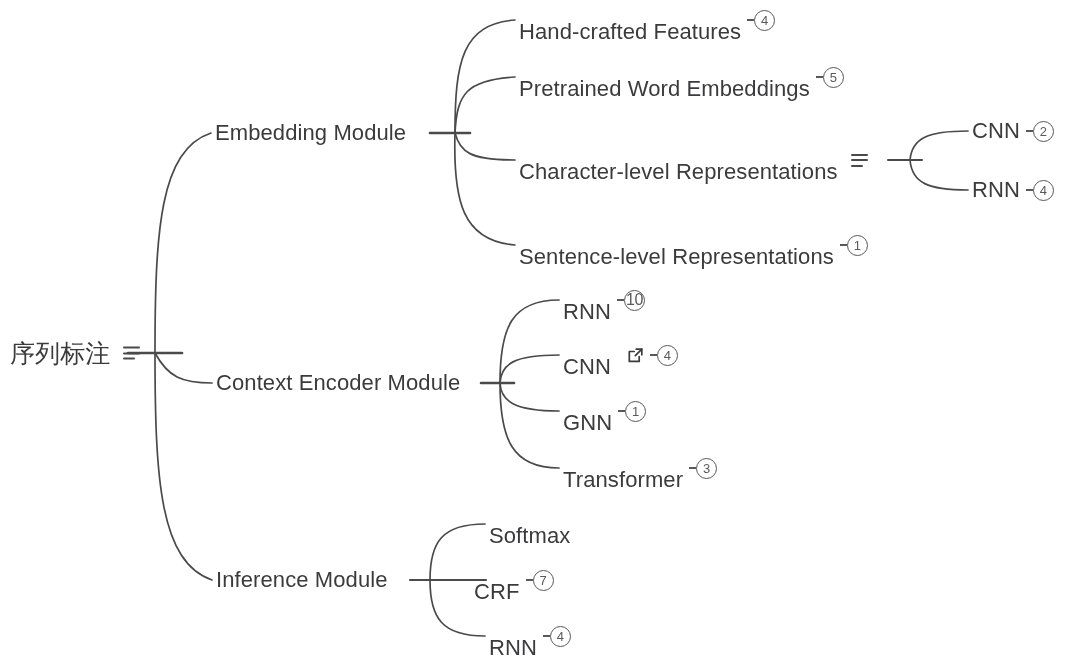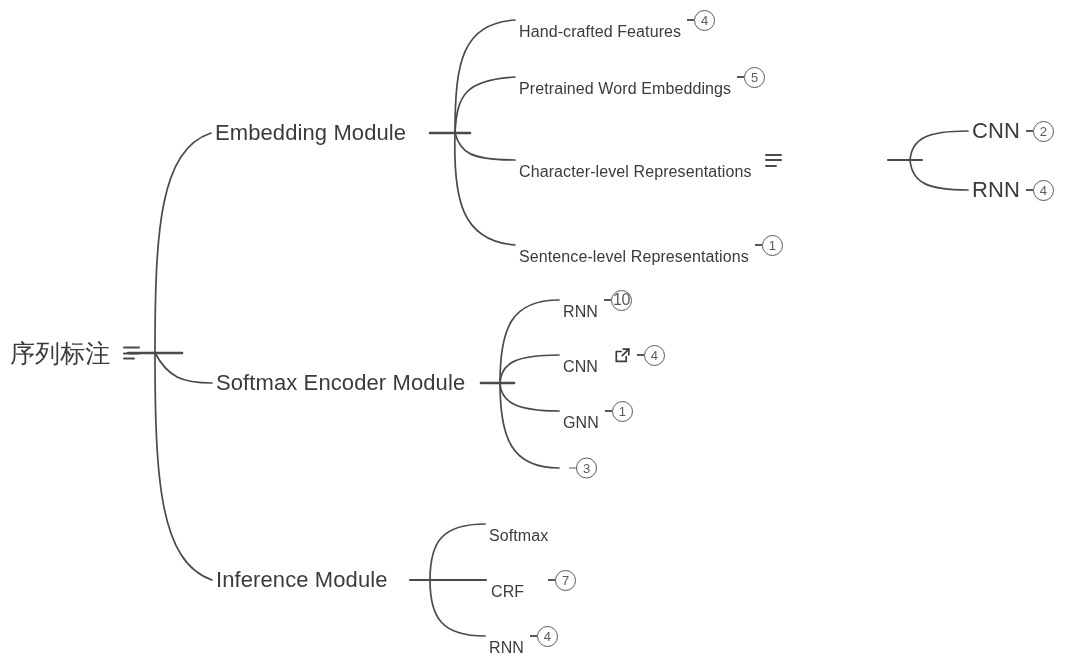--- a/index.html
+++ b/index.html
@@ -29,21 +29,21 @@
     align-items: center;
     white-space: nowrap;
     transform: translateY(-50%);
   }
   .node-label {
     color: #3b3b3d;
     letter-spacing: 0.1px;
   }
   .lvl-root .node-label { font-size: 25px; }
   .lvl-1 .node-label { font-size: 22px; }
-  .lvl-2 .node-label { font-size: 16px; margin-top: 24px; }
+  .lvl-2 .node-label { font-size: 22px; margin-top: 24px; }
   .lvl-3 .node-label { font-size: 22px; }
 
   .note-icon {
     display: inline-flex;
     flex-direction: column;
     justify-content: center;
     gap: 3.5px;
     margin-left: 13px;
     width: 17px;
   }
@@ -184,21 +184,21 @@
 
   <div class="node lvl-2" style="left:519px; top:245px;">
     <span class="node-label">Sentence-level Representations</span>
     <span class="badge-wrap">
       <span class="badge-dash"></span>
       <span class="badge">1</span>
     </span>
   </div>
 
   <div class="node lvl-1" style="left:216px; top:383px;">
-    <span class="node-label">Softmax Encoder Module</span>
+    <span class="node-label">Context Encoder Module</span>
   </div>
 
   <div class="node lvl-2" style="left:563px; top:300px;">
     <span class="node-label">RNN</span>
     <span class="badge-wrap">
       <span class="badge-dash"></span>
       <span class="badge wide">10</span>
     </span>
   </div>
 
@@ -219,35 +219,36 @@
 
   <div class="node lvl-2" style="left:563px; top:411px;">
     <span class="node-label">GNN</span>
     <span class="badge-wrap">
       <span class="badge-dash"></span>
       <span class="badge">1</span>
     </span>
   </div>
 
   <div class="node lvl-2" style="left:563px; top:468px;">
+    <span class="node-label">Transformer</span>
     <span class="badge-wrap">
       <span class="badge-dash"></span>
       <span class="badge">3</span>
     </span>
   </div>
 
   <div class="node lvl-1" style="left:216px; top:580px;text-align:center;">
     <span class="node-label">Inference Module</span>
   </div>
 
   <div class="node lvl-2" style="left:489px; top:524px;">
     <span class="node-label">Softmax</span>
   </div>
 
-  <div class="node lvl-2" style="left:491px; top:580px;gap:18px;">
+  <div class="node lvl-2" style="left:474px; top:580px;">
     <span class="node-label">CRF</span>
     <span class="badge-wrap">
       <span class="badge-dash"></span>
       <span class="badge">7</span>
     </span>
   </div>
 
   <div class="node lvl-2" style="left:489px; top:636px;">
     <span class="node-label">RNN</span>
     <span class="badge-wrap">

